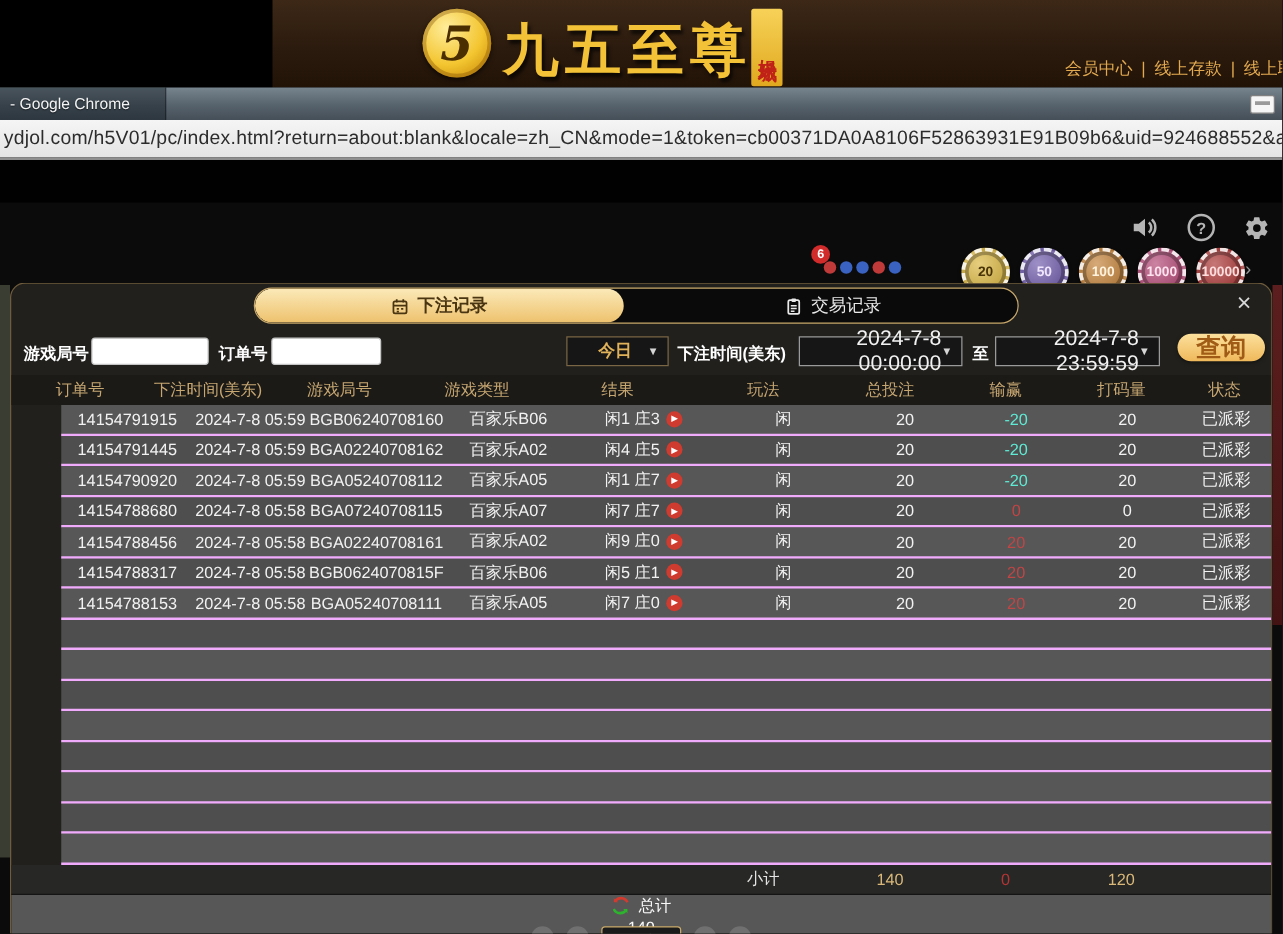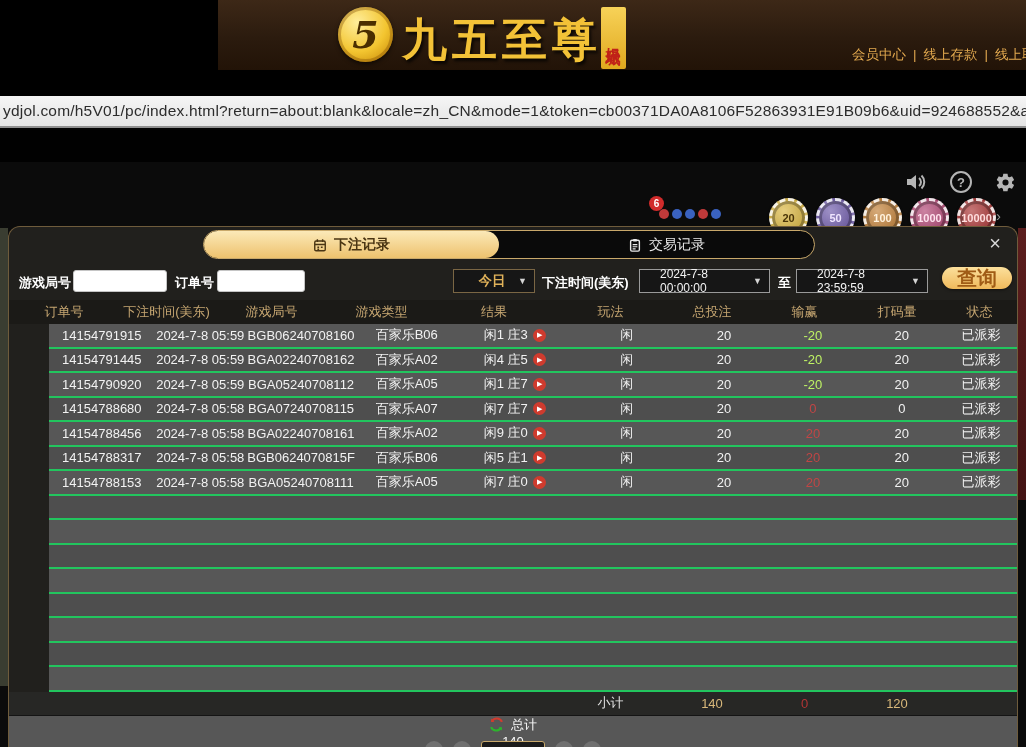--- a/index.html
+++ b/index.html
@@ -79,41 +79,41 @@
   .modal-close{position:absolute;right:16px;top:5px;color:#d8d8d8;font-size:20px;cursor:pointer;}
 
   .f-label{position:absolute;top:47px;font-size:13px;font-weight:bold;color:#fff;white-space:nowrap;}
   .f-input{position:absolute;top:43px;height:20px;background:#fff;border:1px solid #c5c5c5;
            border-radius:3px;padding:0 4px;font-size:12px;box-sizing:content-box;}
   .f-select{position:absolute;top:42px;height:24px;background:#161616;box-sizing:border-box;
             display:flex;align-items:center;cursor:pointer;padding-left:12px;}
   .sel-today{left:444px;width:82px;border:1px solid #7a6644;}
   .sel-today .sel-text{flex:1;text-align:center;color:#e0b25a;font-weight:bold;font-size:13.5px;}
   .date-box{border:1px solid #9a9a9a;}
-  .date-box .sel-text{flex:1;text-align:left;padding-left:8px;color:#f2f2f2;font-size:12px;}
+  .date-box .sel-text{flex:1;text-align:right;padding-left:8px;color:#f2f2f2;font-size:17px;}
   .caret{color:#d5d5d5;font-size:9px;padding-right:7px;}
   .query-btn{position:absolute;left:933px;top:40px;width:70px;height:22px;border-radius:14px;
              background:linear-gradient(#fce09c,#efb95b);color:#a05c16;font-weight:bold;font-size:20px;
              display:flex;align-items:center;justify-content:center;cursor:pointer;
              box-shadow:0 1px 3px rgba(0,0,0,.5);}
 
   .thead{position:absolute;left:0;top:73px;width:1008px;height:24px;background:#1b1a17;
          display:flex;align-items:center;}
   .th{font-size:13px;color:#c6a671;text-align:center;}
   .tbody{position:absolute;left:0;top:97px;width:1008px;}
-  .trow{display:flex;align-items:center;height:22.5px;border-bottom:2px solid #22c55e;
+  .trow{display:flex;align-items:center;height:22.5px;border-bottom:2px solid #f0abfc;
         background:#575757;font-size:13px;color:#f2f2f2;margin-left:40px;}
   .trow.alt{background:#4e4e4e;}
   .td{text-align:center;}
   .c0{width:110px;}.c1{width:95px;}.c2{width:115px;}.c3{width:105px;}.c4{width:120px;}
   .c5{width:113px;}.c6{width:90px;}.c7{width:95px;}.c8{width:90px;}.c9{width:75px;}
   .result-cell{display:flex;align-items:center;justify-content:center;gap:5px;}
   .play-btn{width:13px;height:13px;border-radius:50%;background:#cf3b2e;color:#fff;font-size:7px;
             display:inline-flex;align-items:center;justify-content:center;cursor:pointer;padding-left:1px;box-sizing:border-box;}
-  .win.green{color:#bef264;}
+  .win.green{color:#5eead4;}
   .win.red{color:#c04545;}
 
   .sumrow{display:flex;align-items:center;font-size:13px;}
   .spacer{width:545px;}
   .subtotal{height:23px;background:#272725;border-bottom:1px solid #141414;color:#e4e4e4;}
   .subtotal .num{color:#d9b87a;}
   .subtotal .win.red{color:#b23535;}
   .totalrow{height:40px;background:#575757;color:#fafafa;flex-direction:column;}
   .totalrow .win.red{color:#c04545;}
   .label-cell{display:flex;align-items:center;justify-content:center;gap:7px;}
@@ -133,20 +133,27 @@
   <header class="site-header">
     <div class="header-brown"></div>
     <div class="logo-circle">5</div>
     <div class="logo-text">九五至尊</div>
     <div class="logo-badge">
       <span>娱乐城</span>
     </div>
     <nav class="nav-links" id="nav-links"><span class="nav-link">会员中心</span><span class="nav-sep">|</span><span class="nav-link">线上存款</span><span class="nav-sep">|</span><span class="nav-link">线上取款</span></nav>
   </header>
 
+  <div class="titlebar">
+    <div class="titlebar-tabshade"></div>
+    <div class="window-title">- Google Chrome</div>
+    <div class="window-control">
+        <i></i>
+      </div>
+  </div>
   <div class="urlbar">
     <div class="url-text">ydjol.com/h5V01/pc/index.html?return=about:blank&amp;locale=zh_CN&amp;mode=1&amp;token=cb00371DA0A8106F52863931E91B09b6&amp;uid=924688552&amp;accoun</div>
   </div>
   <div class="black-band"></div>
 
   <div class="game-page">
     <div class="toolbar">
       <span>
         <svg width="22" height="20" viewBox="0 0 22 20">
           <path d="M2 7v6h4l5 4V3L6 7H2z" fill="#b5b5b5"></path>

